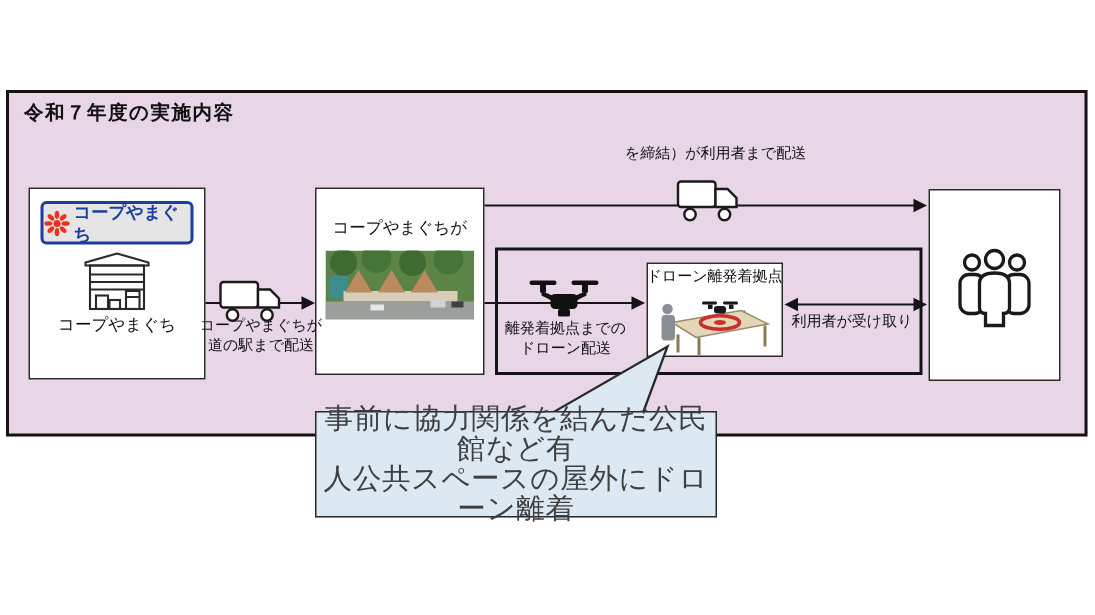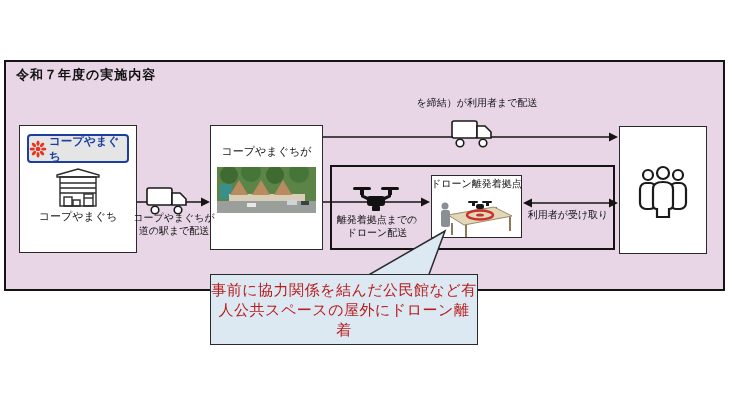--- a/index.html
+++ b/index.html
@@ -41,21 +41,21 @@
   #label-coop-to-station{left:125px;top:163px;width:98px;margin-top:48px;}
   #label-station-to-users{left:352px;top:96px;width:250px;line-height:14px;}
   #label-drone-to-hub{left:327px;top:213px;width:100px;}
   #label-user-pickup{left:518px;top:208px;width:100px;}
   #overlay{left:0;top:0;pointer-events:none;}
   #callout{
     left:210px;top:274px;width:268px;height:71px;background:#dce8f2;
     border:1.5px solid #2a2a2a;box-sizing:border-box;z-index:5;
     display:flex;flex-direction:column;align-items:center;justify-content:center;
   }
-  .callout-line{font-size:15px;line-height:20px;letter-spacing:0.5px;color:#b91c1c;text-align:center;}
+  .callout-line{font-size:19px;line-height:20px;letter-spacing:0.5px;color:#404040;text-align:center;}
 </style>
 </head>
 <body>
 
 <div id="canvas">
 
   <div id="panel" class="abs"></div>
   <div id="panel-title" class="abs">令和７年度の実施内容</div>
 
   <div id="delivery-center-box" class="abs node-box"></div>

